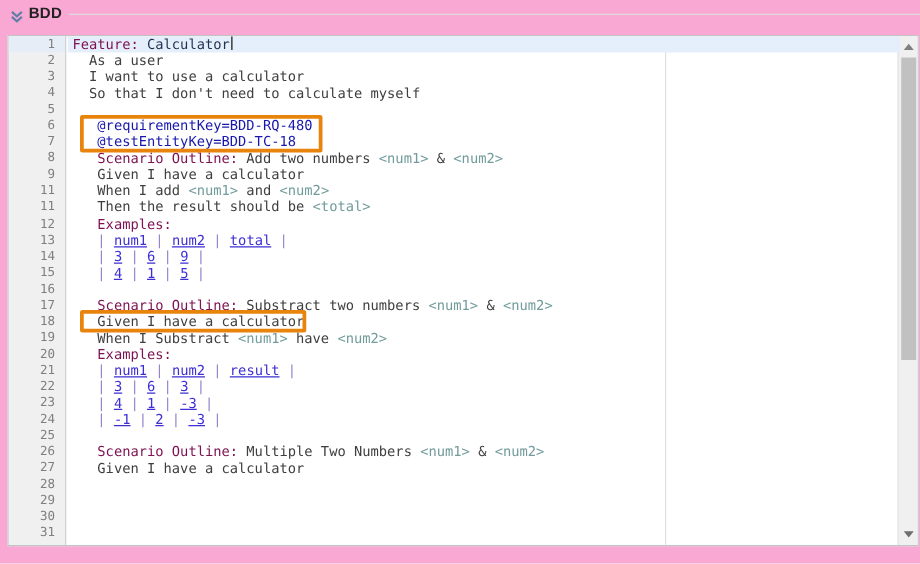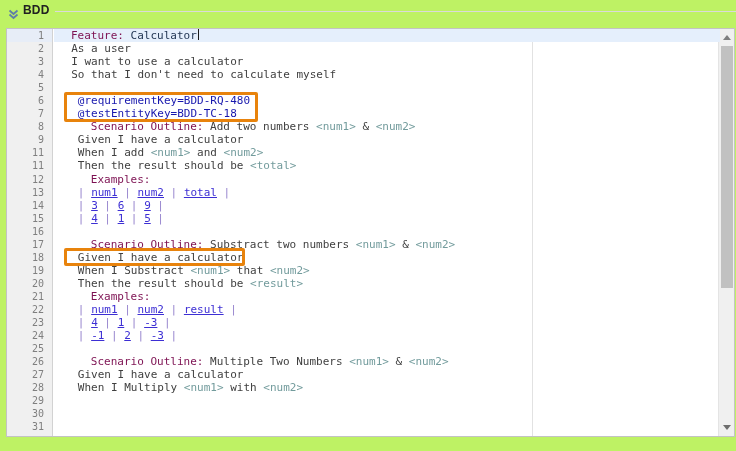--- a/index.html
+++ b/index.html
@@ -1,18 +1,18 @@
 <!DOCTYPE html>
 <html style="--kw: #7d1152; --txt: #3f3f3f; --feature-title: #1e3250; --tag: #1717ad; --param: #729b9c; --cell: #3d2fd4; --pipe: #9583cd; --line-highlight: #e5effc; --annot: #e8830c; --gutter-bg: #f0f0f0; --line-number: #7f7f7f;"><head>
 <meta charset="utf-8">
 <style>
   * { margin:0; padding:0; box-sizing:border-box; }
   html,body { background:#ffffff; }
   .page {
-    position:relative; width:736px; height:451px; background:#bef264;
+    position:relative; width:736px; height:451px; background:#f9a8d4;
     font-family:"Liberation Sans", sans-serif; overflow:hidden;
   }
   
   .section-header { position:absolute; left:0; top:6; width:736px; height:22px; }
   .chevron { position:absolute; left:8px; top:6px; width:11px; height:11px; cursor:pointer; }
   .section-title {
     position:absolute; left:23px; top:3px; font-size:12px; font-weight:bold;
     color:#212121; letter-spacing:0.2px;
   }
   .header-rule { position:absolute; left:55px; right:0; top:11px; height:1px; background:#dadada; }
@@ -33,21 +33,21 @@
 
   .code-area {
     position:absolute; left:47px; top:0; bottom:0; width:666px;
     font-family:"DejaVu Sans Mono", monospace; font-size:11px;
     overflow:hidden; cursor:text;
   }
   .margin-line { position:absolute; left:478px; top:0; bottom:0; width:1px; background:#e2e2e2; z-index:0; }
   #code-lines { position:relative; z-index:1; }
   .line { position:relative; height:13.05px; line-height:13.05px; white-space:pre; padding-left:4px; }
   .line.current { background:var(--line-highlight,#e5effc); }
-  .seg.kw    { color:var(--kw,#7d1152);margin-left:13px; }
+  .seg.kw    { color:var(--kw,#7d1152); }
   .seg.title { color:var(--feature-title,#1e3250);margin-top:20px; }
   .seg.txt   { color:var(--txt,#3f3f3f); }
   .seg.tag   { color:var(--tag,#1717ad); }
   .seg.param { color:var(--param,#729b9c);text-align:center; }
   .seg.cell  { color:var(--cell,#3d2fd4);text-decoration:underline; }
   .seg.pipe  { color:var(--pipe,#9583cd); }
   .cursor {
     display:inline-block; width:1px; height:11px; background:#1a1a1a;
     vertical-align:-1px; margin-left:1px;
   }
@@ -133,30 +133,29 @@
           <div class="line"><span class="seg txt">   Given I have a calculator</span></div>
           <div class="line"><span class="seg txt">   When I add </span><span class="seg param">&lt;num1&gt;</span><span class="seg txt"> and </span><span class="seg param">&lt;num2&gt;</span></div>
           <div class="line"><span class="seg txt">   Then the result should be </span><span class="seg param">&lt;total&gt;</span></div>
           <div class="line"><span class="seg kw">   Examples:</span></div>
           <div class="line"><span class="seg pipe">   | </span><span class="seg cell">num1</span><span class="seg pipe"> | </span><span class="seg cell">num2</span><span class="seg pipe"> | </span><span class="seg cell">total</span><span class="seg pipe"> |</span></div>
           <div class="line"><span class="seg pipe">   | </span><span class="seg cell">3</span><span class="seg pipe"> | </span><span class="seg cell">6</span><span class="seg pipe"> | </span><span class="seg cell">9</span><span class="seg pipe"> |</span></div>
           <div class="line"><span class="seg pipe">   | </span><span class="seg cell">4</span><span class="seg pipe"> | </span><span class="seg cell">1</span><span class="seg pipe"> | </span><span class="seg cell">5</span><span class="seg pipe"> |</span></div>
           <div class="line"></div>
           <div class="line"><span class="seg kw">   Scenario Outline:</span><span class="seg txt"> Substract two numbers </span><span class="seg param">&lt;num1&gt;</span><span class="seg txt"> &amp; </span><span class="seg param">&lt;num2&gt;</span></div>
           <div class="line"><span class="seg txt">   Given I have a calculator</span></div>
-          <div class="line"><span class="seg txt">   When I Substract </span><span class="seg param">&lt;num1&gt;</span><span class="seg txt"> that </span><span class="seg param">&lt;num2&gt;</span></div>
-          <div class="line"><span class="seg txt">   Then the result should be </span><span class="seg param">&lt;result&gt;</span></div>
+          <div class="line"><span class="seg txt">   When I Substract </span><span class="seg param">&lt;num1&gt;</span><span class="seg txt"> have </span><span class="seg param">&lt;num2&gt;</span></div>
           <div class="line"><span class="seg kw">   Examples:</span></div>
           <div class="line"><span class="seg pipe">   | </span><span class="seg cell">num1</span><span class="seg pipe"> | </span><span class="seg cell">num2</span><span class="seg pipe"> | </span><span class="seg cell">result</span><span class="seg pipe"> |</span></div>
+          <div class="line"><span class="seg pipe">   | </span><span class="seg cell">3</span><span class="seg pipe"> | </span><span class="seg cell">6</span><span class="seg pipe"> | </span><span class="seg cell">3</span><span class="seg pipe"> |</span></div>
           <div class="line"><span class="seg pipe">   | </span><span class="seg cell">4</span><span class="seg pipe"> | </span><span class="seg cell">1</span><span class="seg pipe"> | </span><span class="seg cell">-3</span><span class="seg pipe"> |</span></div>
           <div class="line"><span class="seg pipe">   | </span><span class="seg cell">-1</span><span class="seg pipe"> | </span><span class="seg cell">2</span><span class="seg pipe"> | </span><span class="seg cell">-3</span><span class="seg pipe"> |</span></div>
           <div class="line"></div>
           <div class="line"><span class="seg kw">   Scenario Outline:</span><span class="seg txt"> Multiple Two Numbers </span><span class="seg param">&lt;num1&gt;</span><span class="seg txt"> &amp; </span><span class="seg param">&lt;num2&gt;</span></div>
           <div class="line"><span class="seg txt">   Given I have a calculator</span></div>
-          <div class="line"><span class="seg txt">   When I Multiply </span><span class="seg param">&lt;num1&gt;</span><span class="seg txt"> with </span><span class="seg param">&lt;num2&gt;</span></div>
         </div>
       <div id="annotations">
           <div class="annotation-box" style="top: 62.75px; height: 30.6px; left: 10px; width: 193.98px;"></div>
           <div class="annotation-box" style="top: 219.35px; height: 17.55px; left: 10px; width: 180.74px;"></div>
         </div>
     </div>
 
     <div class="vscroll">
       <div class="sb-btn up">
         <span class="tri-up"></span>

